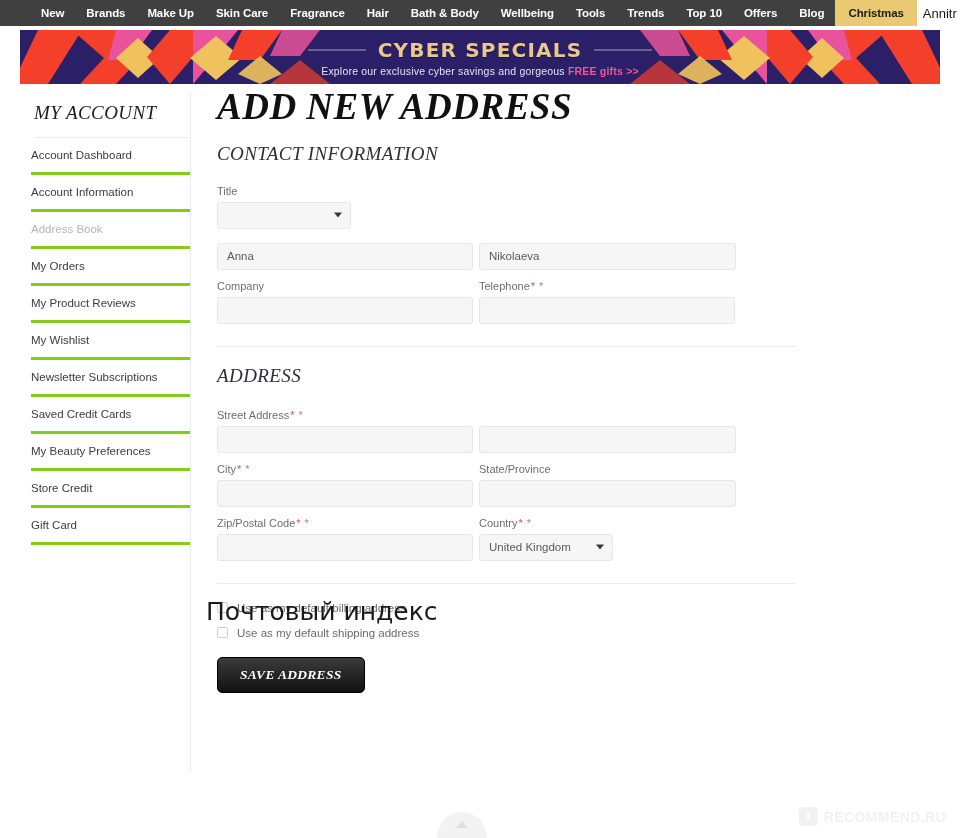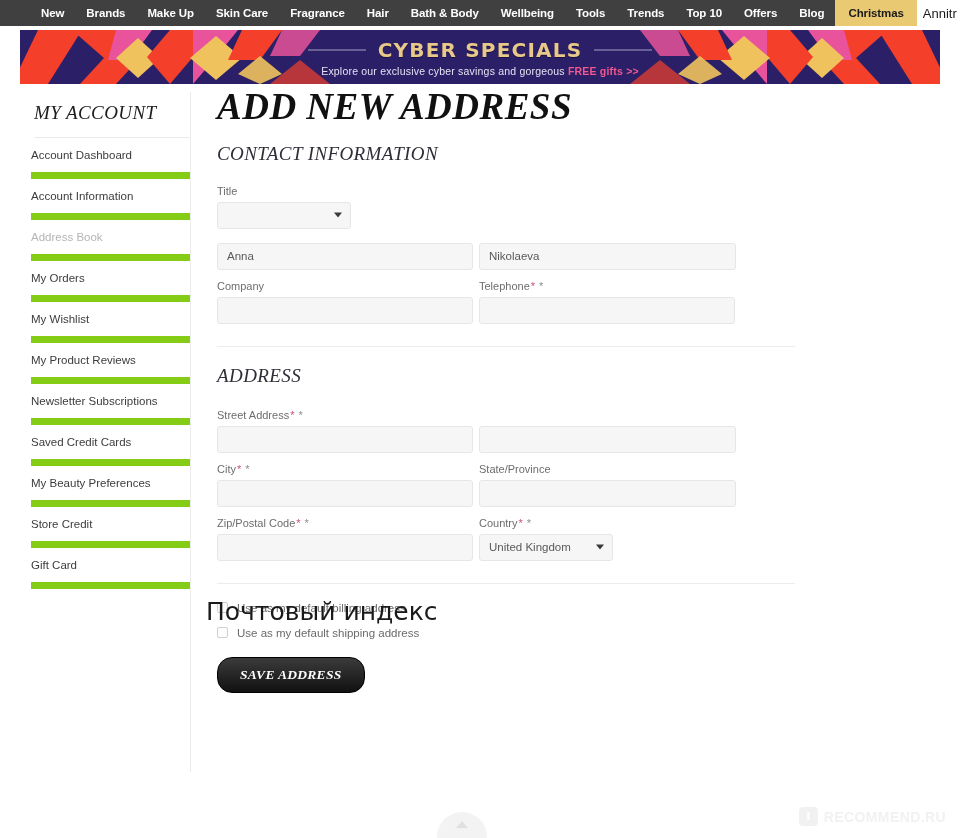--- a/index.html
+++ b/index.html
@@ -111,21 +111,21 @@
     letter-spacing: .4px;
     padding-bottom: 13px;
     border-bottom: 1px solid #eceaea;
     margin: 0 0 0 4px;
   }
   .sidebar-list { list-style: none; margin: 0; padding: 0 0 0 0; }
   .sidebar-item {
     font-size: 11.5px;
     color: #3c3c3c;
     padding: 11px 4px 11px 0;
-    border-bottom: 7px solid #84cc16;
+    border-bottom: 3px solid #84cc16;
     margin-left: 1px;
     cursor: pointer;
   }
   .sidebar-item.muted { color: #b6b4b4; }
 
   .content-divider {
     width: 1px;
     background: #ececec;
     margin-top: 8px;
     height: 680px;
@@ -227,21 +227,21 @@
     flex: none;
     cursor: pointer;
   }
   .chk-label { font-size: 11.5px; color: #6a6a6a; cursor: pointer; }
 
   .save-btn {
     margin-top: 5px;
     background: linear-gradient(#3b3b3b, #111111);
     color: #ffffff;
     border: 1px solid #000;
-    border-radius: 15px;
+    border-radius: 5px;
     padding: 9px 22px;
     font-family: "Liberation Serif", serif;
     font-style: italic;
     font-weight: bold;
     font-size: 13.5px;
     letter-spacing: .3px;
     cursor: pointer;
   }
 
   
@@ -374,22 +374,22 @@
 
 <div class="page">
 
   <aside class="sidebar">
     <div class="sidebar-title">MY ACCOUNT</div>
     <ul class="sidebar-list" id="sidebar-list">
         <li class="sidebar-item">Account Dashboard</li>
         <li class="sidebar-item">Account Information</li>
         <li class="sidebar-item muted">Address Book</li>
         <li class="sidebar-item">My Orders</li>
+        <li class="sidebar-item">My Product Reviews</li>
         <li class="sidebar-item">My Wishlist</li>
-        <li class="sidebar-item">My Product Reviews</li>
         <li class="sidebar-item">Newsletter Subscriptions</li>
         <li class="sidebar-item">Saved Credit Cards</li>
         <li class="sidebar-item">My Beauty Preferences</li>
         <li class="sidebar-item">Store Credit</li>
         <li class="sidebar-item">Gift Card</li>
       </ul>
   </aside>
 
   <div class="content-divider"></div>
 

